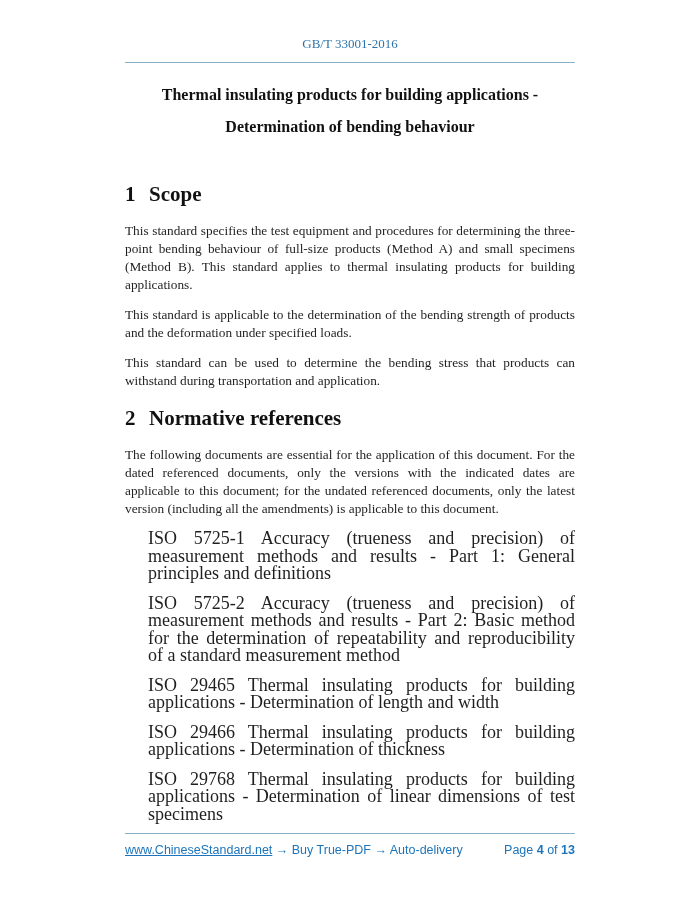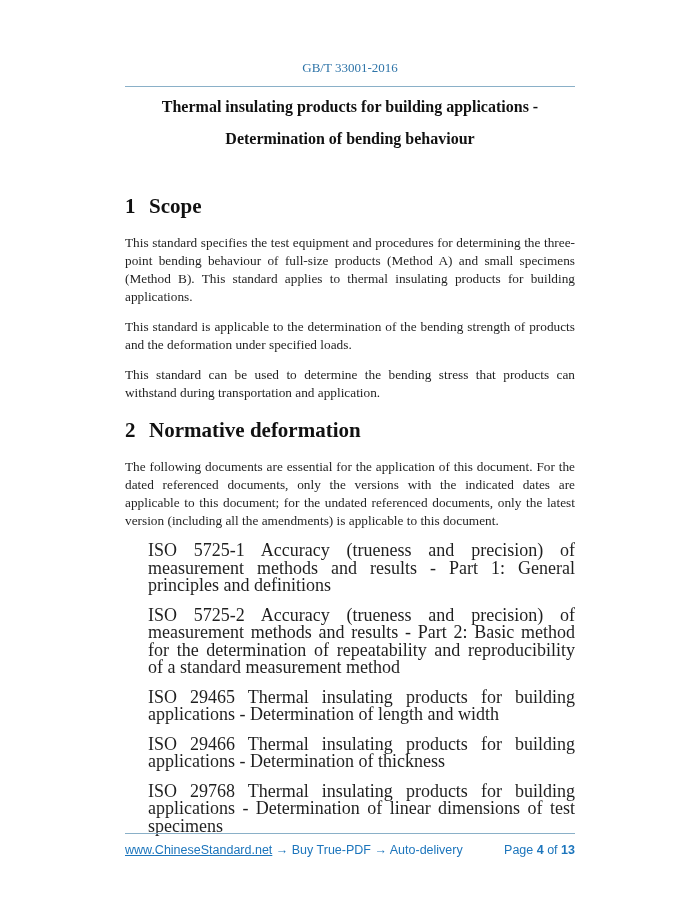--- a/index.html
+++ b/index.html
@@ -11,29 +11,28 @@
     overflow: hidden;
     font-family: "Liberation Serif", "DejaVu Serif", serif;
     color: #1f1f1f;
   }
   .doc-header {
     padding-top: 35px;
     text-align: center;
     font-size: 13px;
     line-height: 18px;
     color: #2e74a8;
-    margin-top: 24px;
   }
   .header-rule {
     margin: 9px 125px 0 125px;
     height: 1px;
     background: #8ab0c8;
   }
   .doc-title {
-    margin: 4px 125px 0 125px;
+    margin: 16px 125px 0 125px;
     text-align: center;
     font-size: 16px;
     font-weight: bold;
     line-height: 32px;
     color: #111111;
   }
   .title-line { display: block; }
   .content { margin: 0 125px; }
   .sec-heading {
     margin: 41px 0 18px 0;
@@ -95,21 +94,21 @@
       <span class="sec-num">1</span><span>Scope</span>
     </h2>
 
     <p class="body-para">This standard specifies the test equipment and procedures for determining the three-point bending behaviour of full-size products (Method A) and small specimens (Method B). This standard applies to thermal insulating products for building applications.</p>
 
     <p class="body-para">This standard is applicable to the determination of the bending strength of products and the deformation under specified loads.</p>
 
     <p class="body-para">This standard can be used to determine the bending stress that products can withstand during transportation and application.</p>
 
     <h2 class="sec-heading second">
-      <span class="sec-num">2</span><span>Normative deformation</span>
+      <span class="sec-num">2</span><span>Normative references</span>
     </h2>
 
     <p class="body-para">The following documents are essential for the application of this document. For the dated referenced documents, only the versions with the indicated dates are applicable to this document; for the undated referenced documents, only the latest version (including all the amendments) is applicable to this document.</p>
 
     <p class="ref-para">ISO 5725-1 Accuracy (trueness and precision) of measurement methods and results - Part 1: General principles and definitions</p>
 
     <p class="ref-para">ISO 5725-2 Accuracy (trueness and precision) of measurement methods and results - Part 2: Basic method for the determination of repeatability and reproducibility of a standard measurement method</p>
 
     <p class="ref-para">ISO 29465 Thermal insulating products for building applications - Determination of length and width</p>
 

